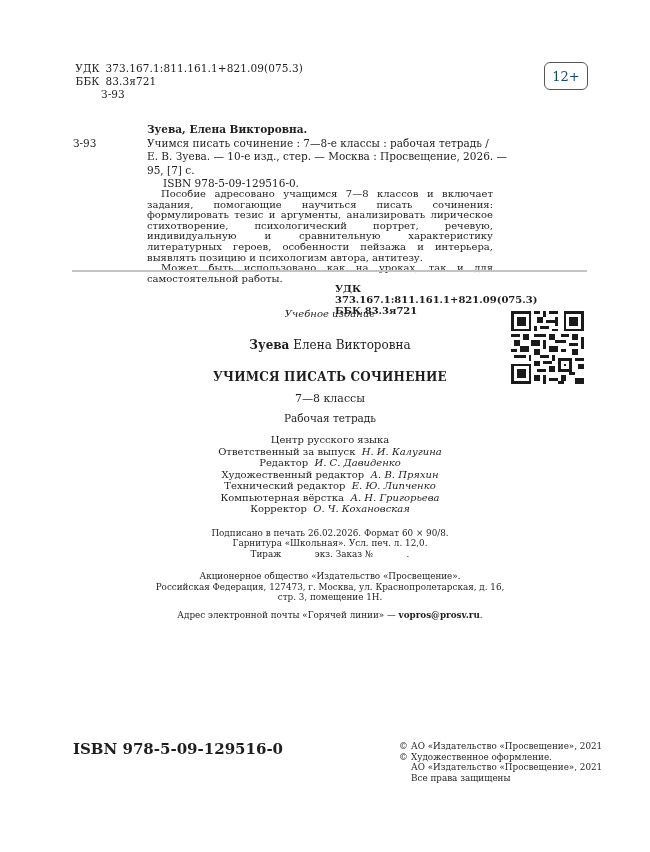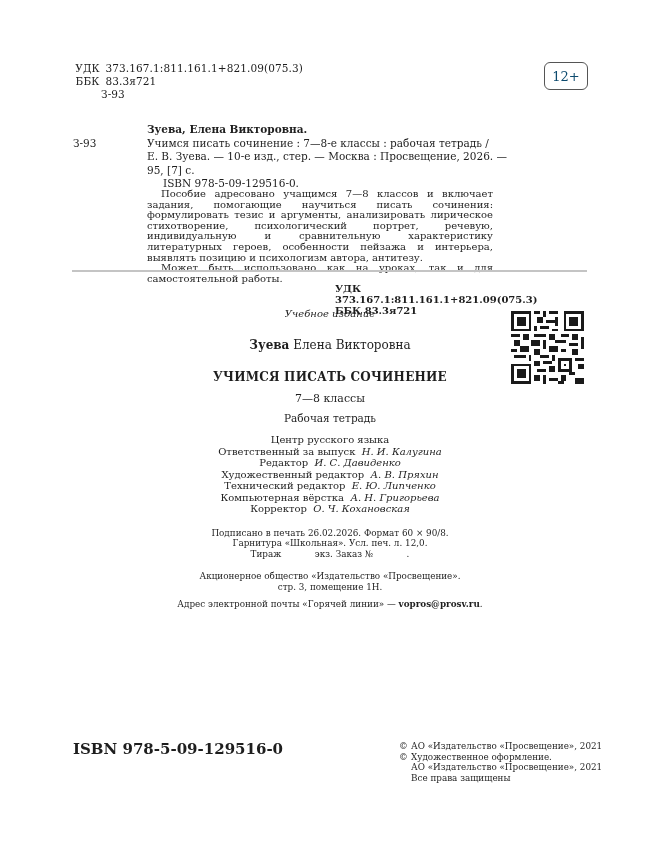--- a/index.html
+++ b/index.html
@@ -114,20 +114,21 @@
     <div><span>Компьютерная вёрстка</span>&nbsp;&nbsp;<span class="name">А. Н. Григорьева</span></div>
     <div><span>Корректор</span>&nbsp;&nbsp;<span class="name">О. Ч. Кохановская</span></div>
   </div>
   <div class="print">
     <div>Подписано в печать 26.02.2026. Формат 60 × 90/8.</div>
     <div>Гарнитура «Школьная». Усл. печ. л. 12,0.</div>
     <div style="white-space:pre;">Тираж            экз. Заказ №            .</div>
   </div>
   <div class="publisher">
     <div>Акционерное общество «Издательство «Просвещение».</div>
+    <div style="white-space:nowrap; margin-left:-20px; margin-right:-20px;">Российская Федерация, 127473, г. Москва, ул. Краснопролетарская, д. 16,</div>
     <div>стр. 3, помещение 1Н.</div>
   </div>
   <div class="hotline">
     <span>Адрес электронной почты «Горячей линии» — </span><b>vopros@prosv.ru</b><span>.</span>
   </div>
 </div>
 
 <div class="abs qr">
   <svg width="73" height="73" viewBox="0 0 25 25" shape-rendering="crispEdges">
     <rect width="25" height="25" fill="#fff"></rect>

